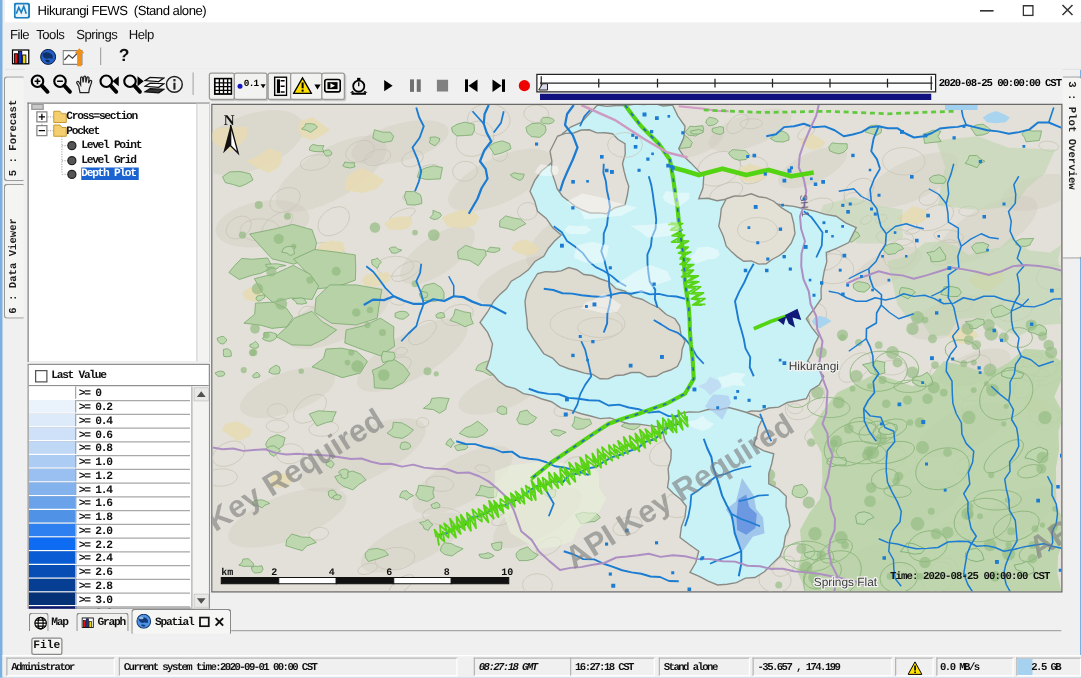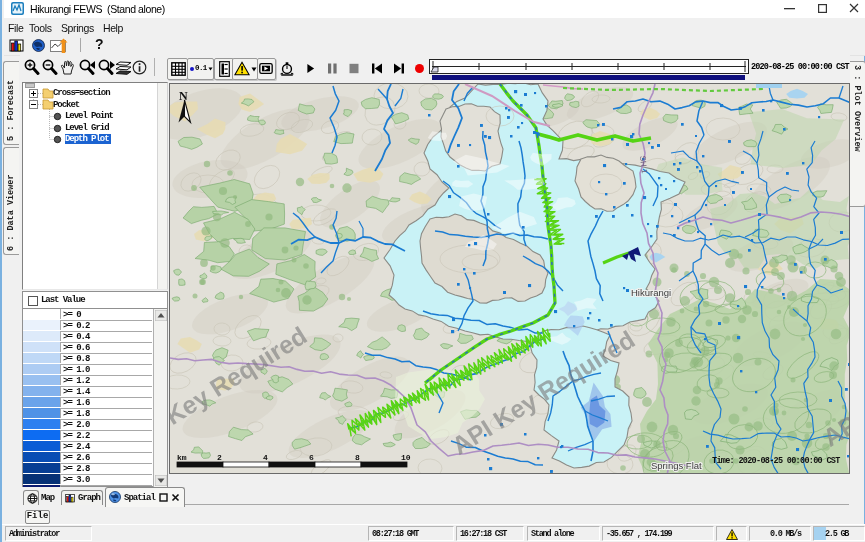--- a/index.html
+++ b/index.html
@@ -1218,27 +1218,28 @@
     <svg class="abs" style="left:65px;top:5px;" width="9" height="9" viewBox="0 0 9 9">
         <path d="M1.5 1.5 L7.5 7.5 M7.5 1.5 L1.5 7.5" stroke="#111" stroke-width="1.6"></path>
       </svg>
   </div>
   <div class="abs" style="left:183px;top:504px;width:664px;height:1px;background:#a8a8a8;"></div>
 
   <div class="abs" style="left:23px;top:510px;width:23px;height:12px;background:#f4f4f2;border:1px solid #8a8a8a;border-radius:2px;font-size:9px;font-weight:bold;color:#111;text-align:center;line-height:11px;">File</div>
 
   <div id="statusbar">
     <div class="scell" style="left:3px;width:87px;">Administrator</div>
-    <div class="scell" style="left:366px;width:86px;">08:27:18 GMT</div>
+    <div class="scell" style="left:93px;width:271px;">Current system time:2020-09-01 00:00 CST</div>
+    <div class="scell" style="left:377px;width:86px;font-style:italic;">08:27:18 GMT</div>
     <div class="scell" style="left:454px;width:68px;">16:27:18 CST</div>
     <div class="scell" style="left:525px;width:73px;">Stand alone</div>
     <div class="scell" style="left:600px;width:112px;">-35.657 , 174.199</div>
     <div class="scell" style="left:714px;width:31px;">
       <svg class="abs" style="left:9px;top:2px;" width="12" height="11" viewBox="0 0 12 11">
         <path d="M6 0.5 L11.5 10.5 L0.5 10.5 Z" fill="#ffe000" stroke="#000" stroke-width="0.8"></path>
         <rect x="5.4" y="3.4" width="1.3" height="4" fill="#000"></rect>
         <rect x="5.4" y="8.2" width="1.3" height="1.3" fill="#000"></rect>
       </svg>
     </div>
-    <div class="scell" style="left:747px;width:62px;padding-left:20px;">0.0 MB/s</div>
+    <div class="scell" style="left:747px;width:62px;padding-left:2px;">0.0 MB/s</div>
     <div class="scell" style="left:811px;width:52px;padding-left:11px;"><div class="abs" style="left:0;top:0;width:12px;height:13px;background:#a6d2f0;"></div><span style="position:relative;">2.5 GB</span></div>
   </div>
 </div>
 
 </body></html>

